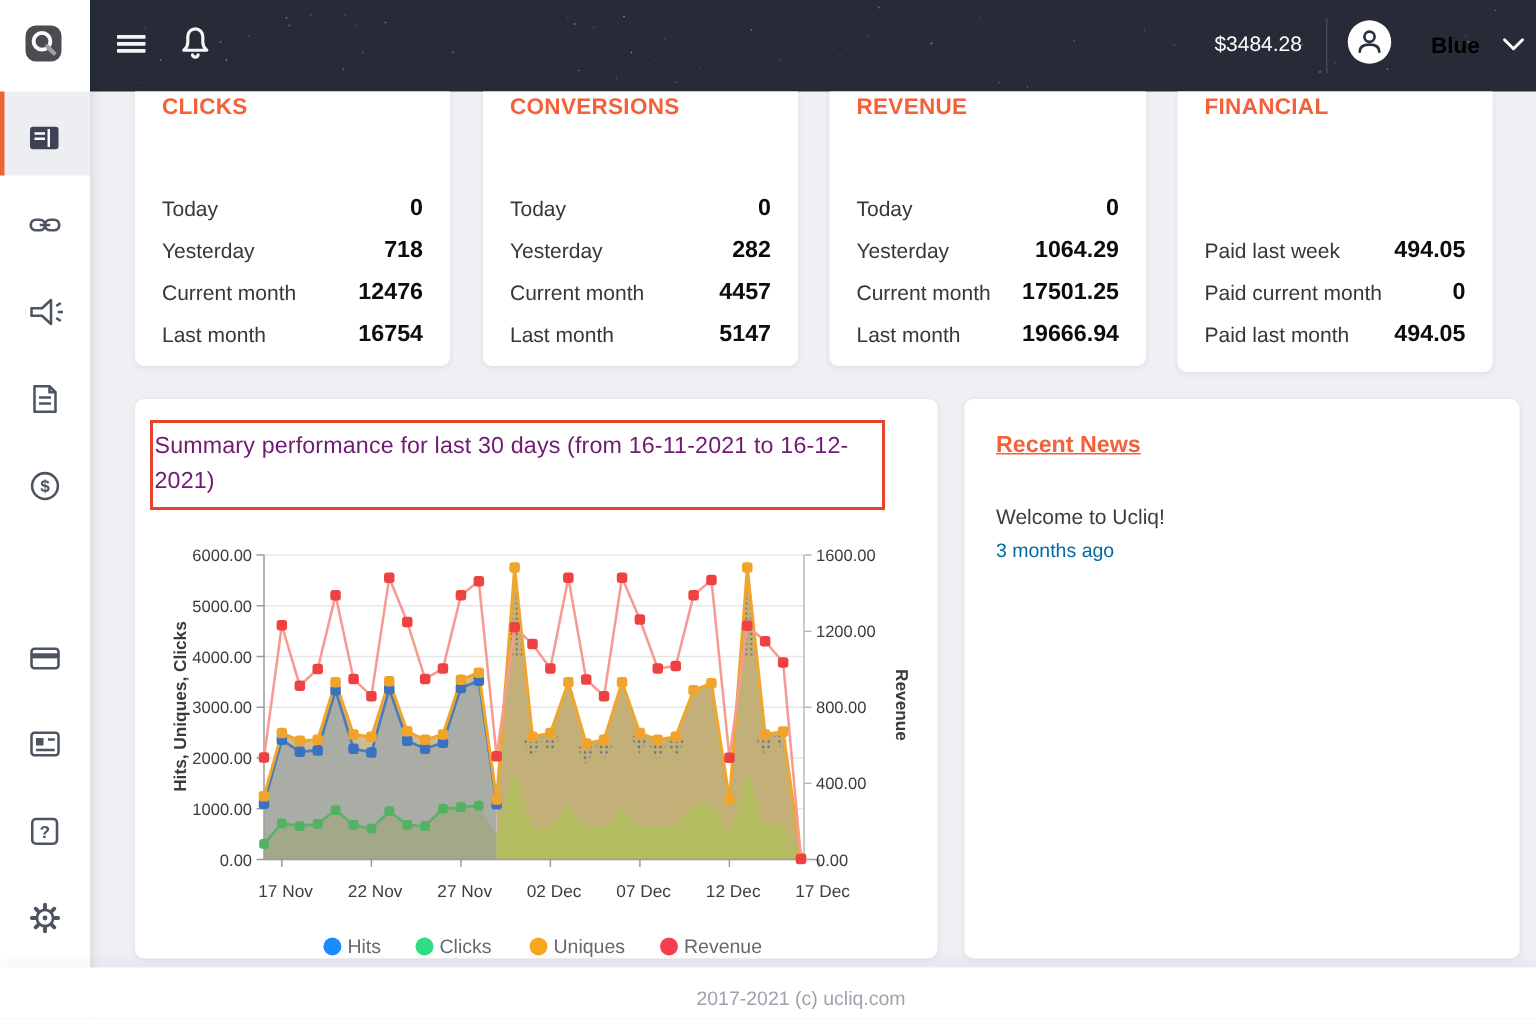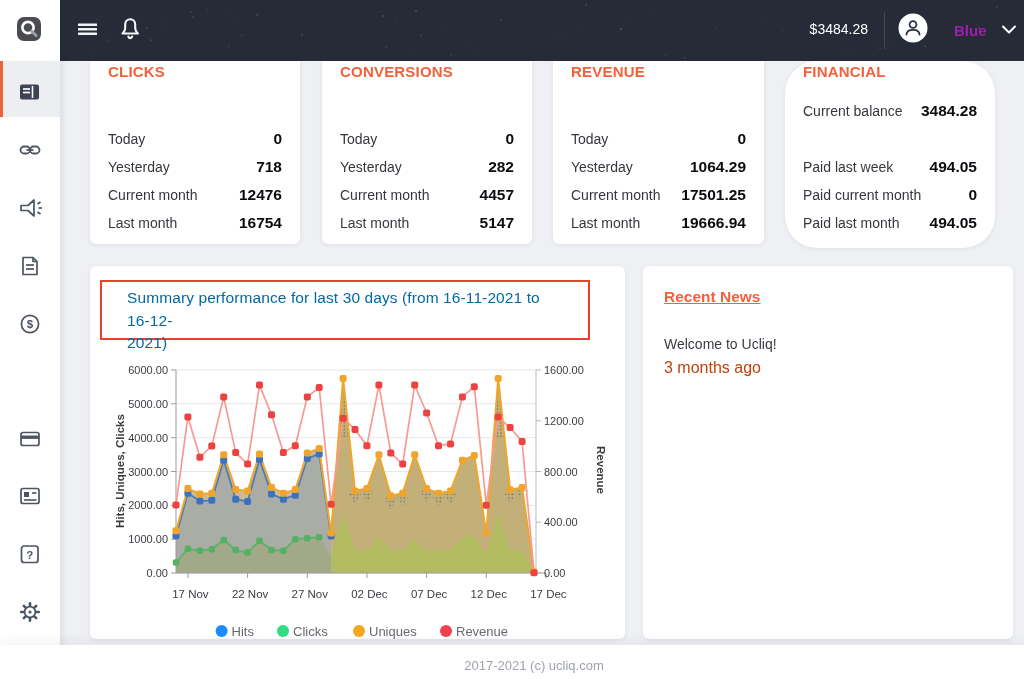--- a/index.html
+++ b/index.html
@@ -163,21 +163,21 @@
   <path d="M68.3 36.6 A 1.95 1.95 0 0 0 72.1 36.6"></path>
     </g>
 </svg>
 <div style="position:absolute;left:808px;top:0;width:60px;height:59px;line-height:59px;text-align:right;font-size:14px;color:#fff;">$3484.28</div>
 <div style="position:absolute;left:884px;top:12px;width:1px;height:37px;background:rgba(255,255,255,0.14)"></div>
 <svg style="position:absolute;left:896px;top:11px" width="34" height="34" viewBox="0 0 34 34">
   <circle cx="17" cy="17" r="14.5" fill="#fff"></circle>
   <circle cx="17" cy="13.5" r="3.4" stroke="#2b3040" stroke-width="1.8" fill="none"></circle>
   <path d="M10.5 23.5 C10.5 20 13 18.8 17 18.8 C21 18.8 23.5 20 23.5 23.5" stroke="#2b3040" stroke-width="1.8" fill="none" stroke-linecap="round"></path>
 </svg>
-<div style="position:absolute;left:954px;top:0;height:69px;line-height:61px;font-size:15px;font-weight:600;color:#a21caf;">Blue</div>
+<div style="position:absolute;left:954px;top:0;height:69px;line-height:61px;font-size:15px;font-weight:600;color:#000000;">Blue</div>
 <svg style="position:absolute;left:998px;top:22px" width="22" height="16" viewBox="0 0 22 16">
   <polyline points="5,4.5 11,10.5 17,4.5" stroke="#fff" stroke-width="2" fill="none" stroke-linecap="round" stroke-linejoin="round"></polyline>
 </svg>
 
 <div class="card" style="left:90px;top:61px;width:210px;height:183px;">
   <div class="chead" style="top:2px">CLICKS</div>
   <div class="row" style="top:64px"><span class="lab">Today</span><span class="val">0</span></div>
 <div class="row" style="top:92px"><span class="lab">Yesterday</span><span class="val">718</span></div>
 <div class="row" style="top:120px"><span class="lab">Current month</span><span class="val">12476</span></div>
 <div class="row" style="top:148px"><span class="lab">Last month</span><span class="val">16754</span></div>
@@ -189,31 +189,30 @@
 <div class="row" style="top:120px"><span class="lab">Current month</span><span class="val">4457</span></div>
 <div class="row" style="top:148px"><span class="lab">Last month</span><span class="val">5147</span></div>
 </div>
 <div class="card" style="left:553px;top:61px;width:211px;height:183px;">
   <div class="chead" style="top:2px">REVENUE</div>
   <div class="row" style="top:64px"><span class="lab">Today</span><span class="val">0</span></div>
 <div class="row" style="top:92px"><span class="lab">Yesterday</span><span class="val">1064.29</span></div>
 <div class="row" style="top:120px"><span class="lab">Current month</span><span class="val">17501.25</span></div>
 <div class="row" style="top:148px"><span class="lab">Last month</span><span class="val">19666.94</span></div>
 </div>
-<div class="card" style="left:785px;top:61px;width:210px;height:187px;border-radius:32px;">
+<div class="card" style="left:785px;top:61px;width:210px;height:187px;">
   <div class="chead" style="top:2px">FINANCIAL</div>
-  <div class="row" style="top:36px"><span class="lab">Current balance</span><span class="val">3484.28</span></div>
 <div class="row" style="top:92px"><span class="lab">Paid last week</span><span class="val">494.05</span></div>
 <div class="row" style="top:120px"><span class="lab">Paid current month</span><span class="val">0</span></div>
 <div class="row" style="top:148px"><span class="lab">Paid last month</span><span class="val">494.05</span></div>
 </div>
 
 <div class="card" style="left:90px;top:266px;width:535px;height:373px;border-radius:6px;"></div>
 <div style="position:absolute;left:100px;top:280px;width:490px;height:60px;border:2px solid #e8432c;
-  color:#0369a1;font-size:15.5px;line-height:22.5px;padding:5px 25px;letter-spacing:0.1px;">Summary performance for last 30 days (from 16-11-2021 to 16-12-<br>2021)</div>
+  color:#701a75;font-size:15.5px;line-height:22.5px;padding:5px 1px;letter-spacing:0.1px;">Summary performance for last 30 days (from 16-11-2021 to 16-12-<br>2021)</div>
 <svg style="position:absolute;left:90px;top:352px" width="545" height="296" viewBox="90 352 545 296">
 <line x1="176.0" y1="573.0" x2="536.0" y2="573.0" stroke="#e7e7e7" stroke-width="1"></line>
 <line x1="176.0" y1="539.2" x2="536.0" y2="539.2" stroke="#e7e7e7" stroke-width="1"></line>
 <line x1="176.0" y1="505.3" x2="536.0" y2="505.3" stroke="#e7e7e7" stroke-width="1"></line>
 <line x1="176.0" y1="471.5" x2="536.0" y2="471.5" stroke="#e7e7e7" stroke-width="1"></line>
 <line x1="176.0" y1="437.7" x2="536.0" y2="437.7" stroke="#e7e7e7" stroke-width="1"></line>
 <line x1="176.0" y1="403.8" x2="536.0" y2="403.8" stroke="#e7e7e7" stroke-width="1"></line>
 <line x1="176.0" y1="370.0" x2="536.0" y2="370.0" stroke="#e7e7e7" stroke-width="1"></line>
 <polygon points="176.0,535.8 187.9,493.2 199.9,501.1 211.8,500.3 223.7,460.2 235.7,499.2 247.6,501.6 259.5,459.4 271.5,493.9 283.4,499.2 295.3,495.2 307.3,458.6 319.2,453.9 331.1,536.1 331.1,573.0 176.0,573.0" fill="#aaaca6"></polygon>
 <polygon points="176.0,530.8 187.9,488.6 199.9,493.9 211.8,493.2 223.7,454.8 235.7,489.6 247.6,491.1 259.5,454.1 271.5,487.5 283.4,493.2 295.3,489.6 307.3,453.1 319.2,448.5 331.1,533.0 331.1,536.1 319.2,453.9 307.3,458.6 295.3,495.2 283.4,499.2 271.5,493.9 259.5,459.4 247.6,501.6 235.7,499.2 223.7,460.2 211.8,500.3 199.9,501.1 187.9,493.2 176.0,535.8" fill="#cfbb91"></polygon>
@@ -381,16 +380,16 @@
 <text x="293" y="635.5" font-family="Liberation Sans, sans-serif" font-size="13" fill="#66696e">Clicks</text>
 <circle cx="359" cy="631" r="6" fill="#f5a81c"></circle>
 <text x="369" y="635.5" font-family="Liberation Sans, sans-serif" font-size="13" fill="#66696e">Uniques</text>
 <circle cx="446" cy="631" r="6" fill="#f43f4f"></circle>
 <text x="456" y="635.5" font-family="Liberation Sans, sans-serif" font-size="13" fill="#66696e">Revenue</text>
 </svg>
 
 <div class="card" style="left:643px;top:266px;width:370px;height:373px;border-radius:6px;text-align:right;">
   <div style="position:absolute;left:21px;top:22px;font-size:15.5px;font-weight:700;color:#f4603a;text-decoration:underline;">Recent News</div>
   <div style="position:absolute;left:21px;top:70px;font-size:14px;color:#3b3b44;">Welcome to Ucliq!</div>
-  <div style="position:absolute;left:21px;top:93px;font-size:16px;color:#c2410c;">3 months ago</div>
+  <div style="position:absolute;left:21px;top:93px;font-size:13px;color:#0369a1;">3 months ago</div>
 </div>
 
 <div class="footer"><span style="position:relative;left:4px;">2017-2021 (c) ucliq.com</span></div>
 
 </body></html>

